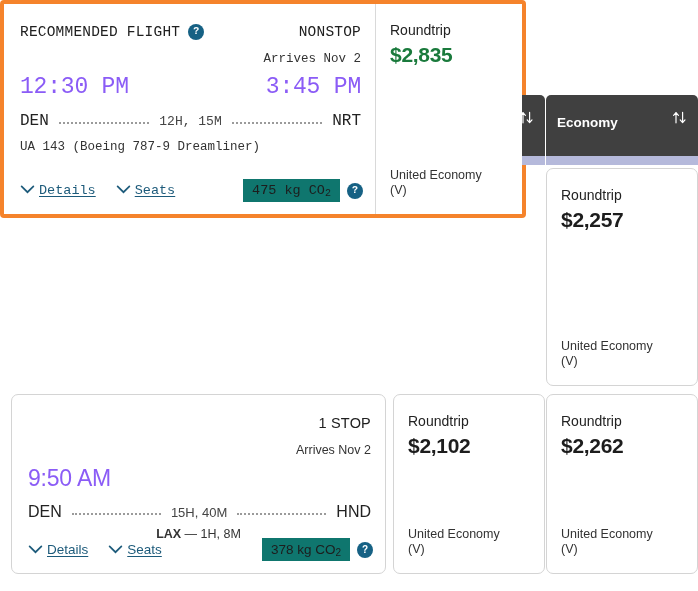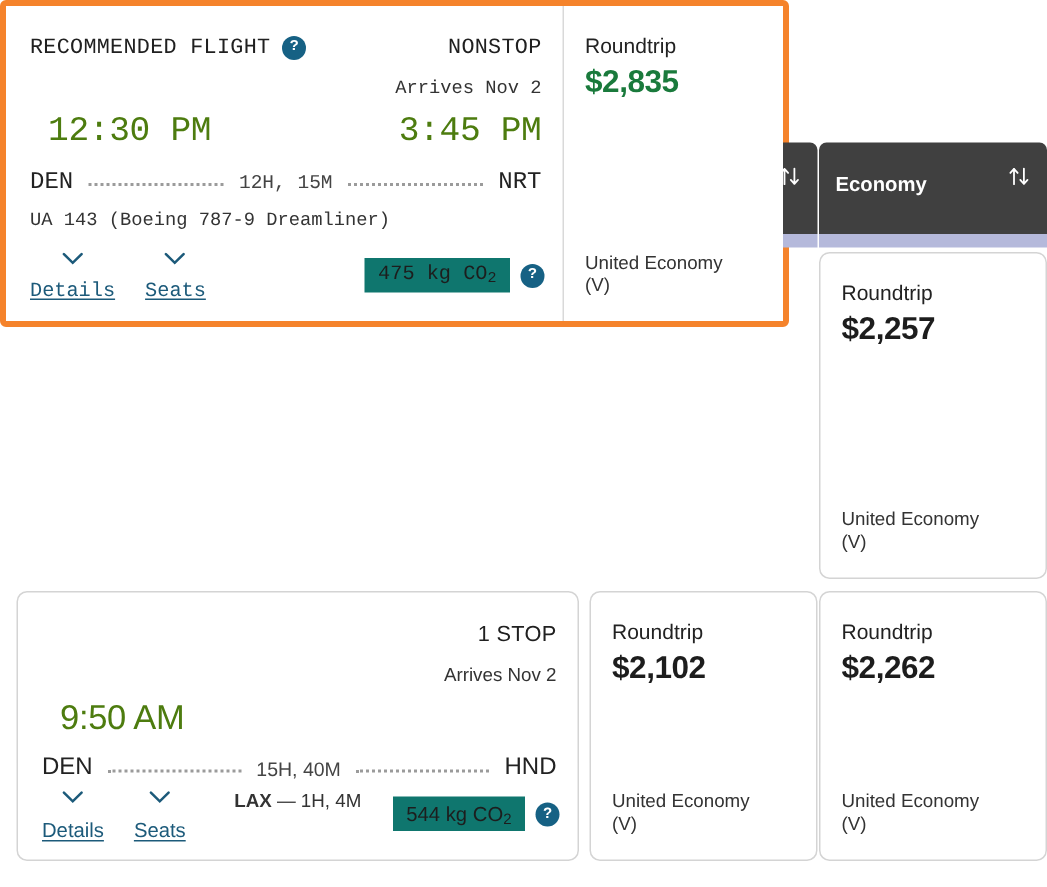--- a/index.html
+++ b/index.html
@@ -182,24 +182,23 @@
     position: absolute;
     left: 16px;
     right: 14px;
     top: 70px;
     display: flex;
     justify-content: space-between;
     align-items: baseline;
   }
   .time-big {
     font-size: 23px;
-    color: #4d7c0f;
+    color: #8b5cf6;
     font-weight: normal;
     letter-spacing: -0.2px;
-    margin-left: 12px;
   }
   .route-row {
     position: absolute;
     left: 16px;
     right: 14px;
     top: 108px;
     display: flex;
     align-items: center;
     justify-content: space-between;
     gap: 6px;
@@ -248,21 +247,20 @@
     bottom: 12px;
     display: flex;
     align-items: center;
   }
   .disc-link {
     display: flex;
     align-items: center;
     gap: 4px;
     margin-right: 20px;
     cursor: pointer;
-    flex-direction: column;
   }
   .disc-link .dl-label {
     font-size: 13.5px;
     color: #1c5a7a;
     text-decoration: underline;
     text-underline-offset: 2px;
   }
   .co2-wrap {
     margin-left: auto;
     display: flex;
@@ -500,42 +498,42 @@
     <div class="route-row">
       <span class="airport">DEN</span>
       <span class="dots"></span>
       <span class="duration">15H, 40M</span>
       <span class="dots"></span>
       <span class="airport">HND</span>
     </div>
 
     <div class="layover-row">
       <span class="lay-code">LAX</span>
-      <span>— 1H, 4M</span>
+      <span>— 1H, 8M</span>
     </div>
 
     <div class="fc-bottomrow">
       <span class="disc-link">
         <span>
           <svg width="15" height="11" viewBox="0 0 15 11">
               <path d="M1.6 2.4 L7.5 8.2 L13.4 2.4" stroke="#1c5a7a" stroke-width="1.7" fill="none" stroke-linecap="round"></path>
             </svg>
         </span>
         <span class="dl-label">Details</span>
       </span>
       <span class="disc-link">
         <span>
           <svg width="15" height="11" viewBox="0 0 15 11">
               <path d="M1.6 2.4 L7.5 8.2 L13.4 2.4" stroke="#1c5a7a" stroke-width="1.7" fill="none" stroke-linecap="round"></path>
             </svg>
         </span>
         <span class="dl-label">Seats</span>
       </span>
       <span class="co2-wrap">
-        <span class="co2-badge"><span>544 kg CO</span><sub>2</sub></span>
+        <span class="co2-badge"><span>378 kg CO</span><sub>2</sub></span>
         <span class="help-ico">?</span>
       </span>
     </div>
   </div>
 </div>
 
 <div class="card-std" style="left:393px; top:394px; width:152px; height:180px;">
   <div class="pc-inner">
     <div class="pc-trip">Roundtrip</div>
     <div class="pc-price">$2,102</div>

